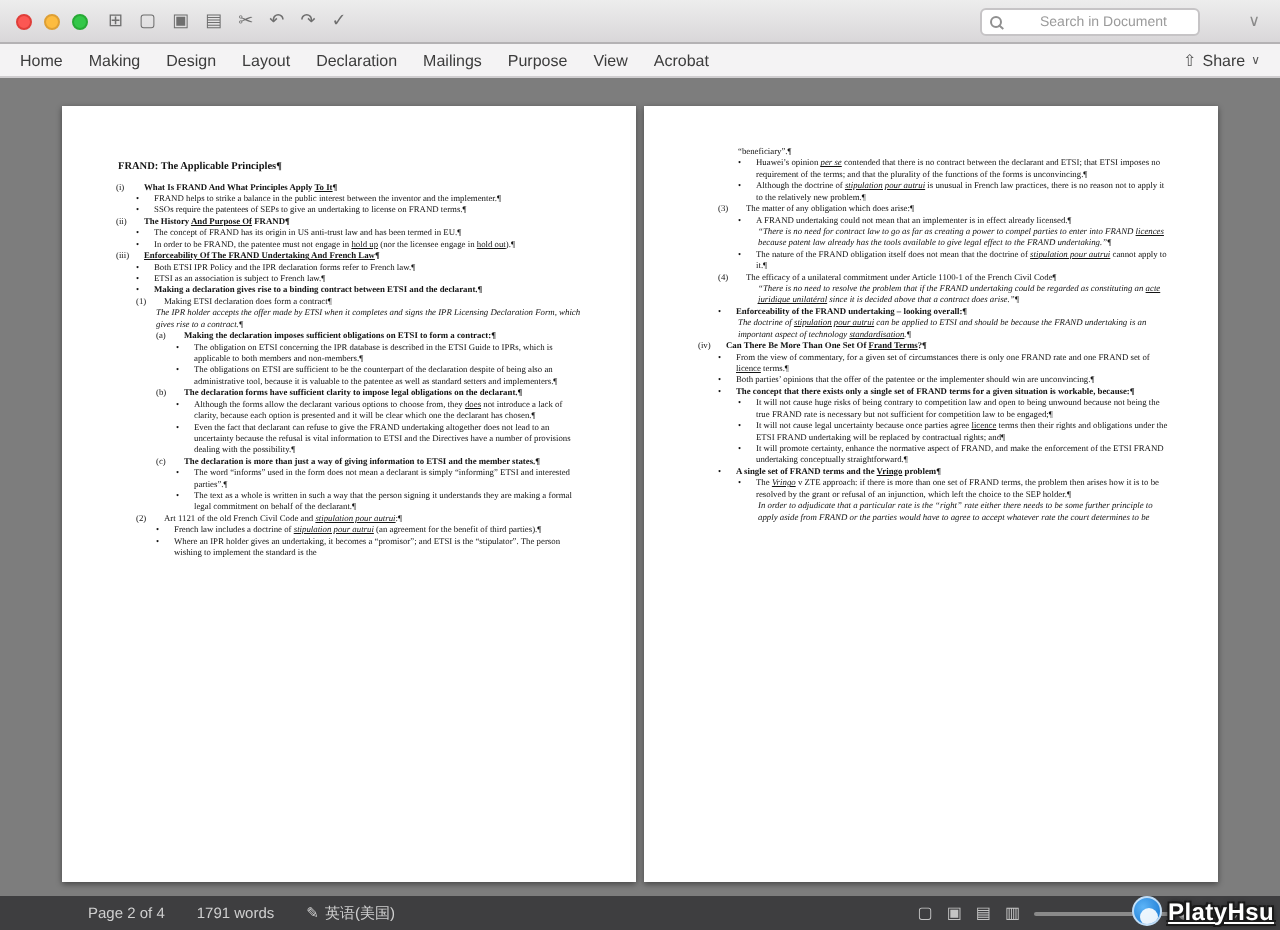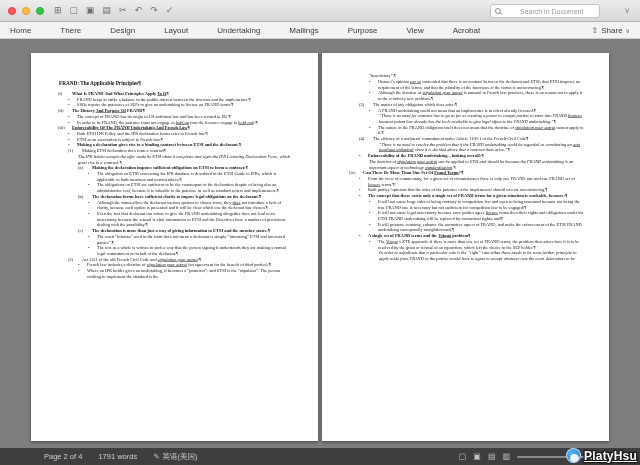--- a/index.html
+++ b/index.html
@@ -20,21 +20,21 @@
   .title-text { font-size:8px; color:#3d3d3d; font-weight:bold; white-space:nowrap; }
   .searchbox { position:absolute; right:40px; top:4px; width:110px; height:14px; background:#fff; border:1px solid #c6c4c6; border-radius:3px; display:flex; align-items:center; padding:0 4px; gap:19px; }
   .searchglyph { width:6px; height:6px; border:1px solid #909090; border-radius:50%; position:relative; flex:none; }
   .searchglyph::after { content:""; position:absolute; width:3px; height:1px; background:#909090; right:-2px; bottom:-1px; transform:rotate(40deg); }
   .searchbox input { border:none; outline:none; width:100%; font-size:7px; color:#444; background:transparent; font-family:"Liberation Sans",sans-serif; }
   .searchbox input::placeholder { color:#9a9a9a; }
   .tb-more { position:absolute; right:10px; top:6px; font-size:8px; color:#8a8a8a; }
 
   
   .tabrow { height:17px; background:#f4f3f4; border-bottom:1px solid #cfcdcf; display:flex; align-items:center; padding:0 10px; }
-  .tabs { display:flex; gap:29px; align-items:center; }
+  .tabs { display:flex; gap:13px; align-items:center; }
   .tab { font-size:8px; color:#3c3c3c; white-space:nowrap; cursor:default; }
   .share { margin-left:auto; display:flex; align-items:center; gap:3px; font-size:8px; color:#3c3c3c; }
   .share .glyph { font-size:8px; color:#555; }
   .share .chev { font-size:6px; color:#555; }
 
   
   .canvas { height:409px; display:flex; justify-content:center; align-items:flex-start; gap:4px; padding-top:14px; background:#7d7d7d; }
   .page { width:287px; height:388px; background:#fff; box-shadow:0 1px 3px rgba(0,0,0,.45); position:relative; overflow:hidden; }
   .page-inner { position:absolute; top:0; left:0; width:574px; height:776px; transform:scale(0.5); transform-origin:0 0; padding:40px 48px 0 54px; font-family:"Liberation Serif",serif; font-size:8.8px; line-height:1.3; color:#141414; }
   .para { display:flex; }
@@ -86,24 +86,24 @@
     <div class="searchbox">
       <span class="searchglyph"></span>
       <input placeholder="Search in Document" style="">
     </div>
     <span class="tb-more">∨</span>
   </div>
 
   <div class="tabrow">
     <div class="tabs">
         <div class="tab">Home</div>
-        <div class="tab">There</div>
+        <div class="tab">Making</div>
         <div class="tab">Design</div>
         <div class="tab">Layout</div>
-        <div class="tab">Undertaking</div>
+        <div class="tab">Declaration</div>
         <div class="tab">Mailings</div>
         <div class="tab">Purpose</div>
         <div class="tab">View</div>
         <div class="tab">Acrobat</div>
       </div>
     <div class="share">
       <span class="glyph">⇧</span>
       <span>Share</span>
       <span class="chev">∨</span>
     </div>

